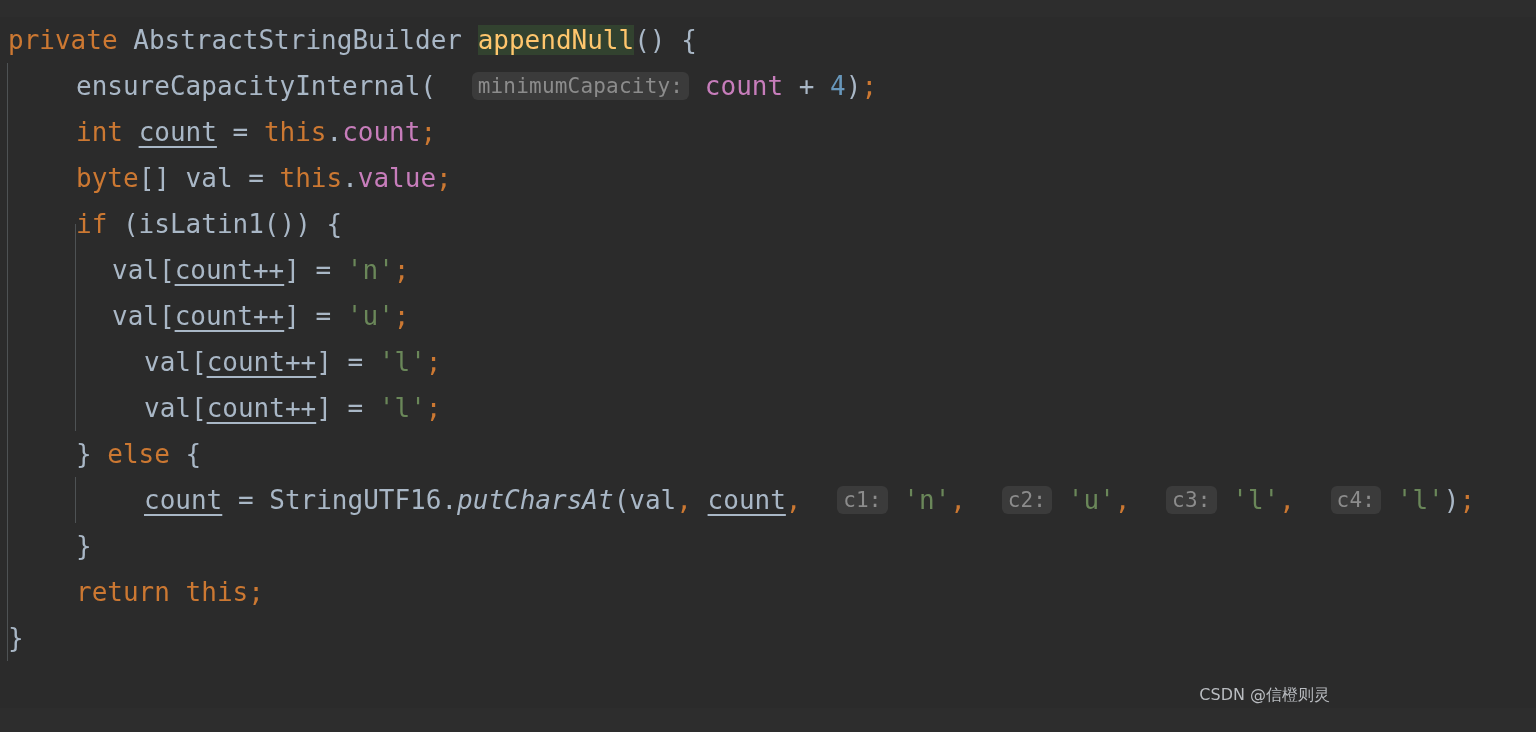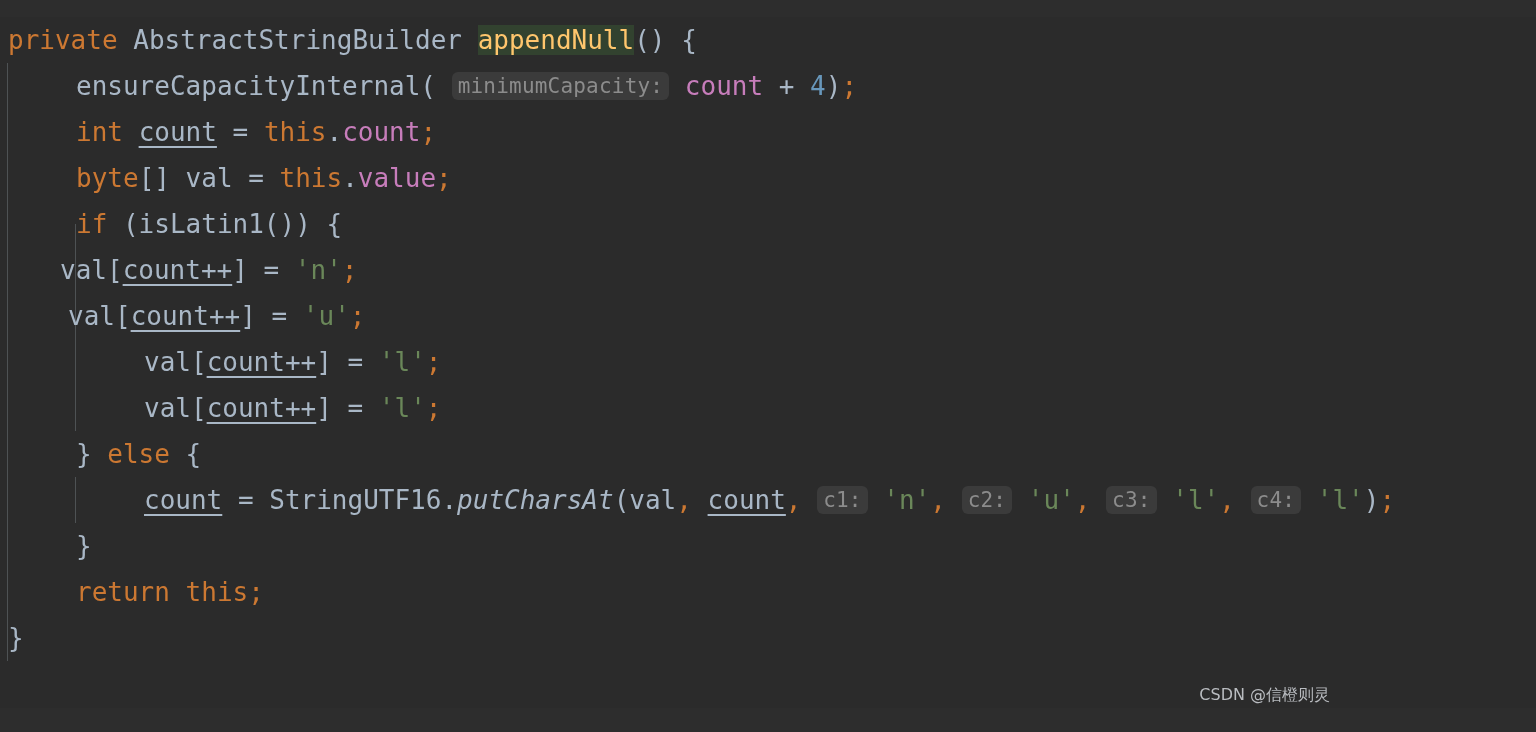--- a/index.html
+++ b/index.html
@@ -83,20 +83,21 @@
     background: #3b3b3b;
     color: #8c8c8c;
     border-radius: 6px;
     padding: 0 6px;
     font-size: 21px;
     line-height: 28px;
     vertical-align: middle;
     position: relative;
     top: -2px;
     letter-spacing: 0.2px;
+    margin-left: 20px;
   }
 
   .watermark {
     position: absolute;
     right: 14px;
     bottom: 26px;
     color: #b9bcc0;
     font-size: 16px;
     font-family: "DejaVu Sans", "Liberation Sans", sans-serif;
     white-space: nowrap;
@@ -112,22 +113,22 @@
   <div class="code-area" id="code-area">
 
   <div class="indent-guide" style="left: 7px; top: 46px; height: 598px;"></div>
       <div class="indent-guide" style="left: 75px; top: 207px; height: 207px;"></div>
       <div class="indent-guide" style="left: 75px; top: 460px; height: 46px;"></div>
       <div class="line" style="padding-left: 8px;"><span class="kw">private</span><span class="plain"> </span><span class="type">AbstractStringBuilder</span><span class="plain"> </span><span class="mname-hl">appendNull</span><span class="plain">() {</span></div>
       <div class="line" style="padding-left: 76px;"><span class="plain">ensureCapacityInternal(</span><span class="plain"> </span><span class="hint">minimumCapacity:</span><span class="plain"> </span><span class="field">count</span><span class="plain"> + </span><span class="num">4</span><span class="plain">)</span><span class="punct">;</span></div>
       <div class="line" style="padding-left: 76px;"><span class="kw">int</span><span class="plain"> </span><span class="local">count</span><span class="plain"> = </span><span class="kw">this</span><span class="plain">.</span><span class="field">count</span><span class="punct">;</span></div>
       <div class="line" style="padding-left: 76px;"><span class="kw">byte</span><span class="plain">[] </span><span class="plain">val</span><span class="plain"> = </span><span class="kw">this</span><span class="plain">.</span><span class="field">value</span><span class="punct">;</span></div>
       <div class="line" style="padding-left: 76px;"><span class="kw">if</span><span class="plain"> (isLatin1()) {</span></div>
-      <div class="line" style="padding-left: 60px;"><span class="plain">val[</span><span class="local">count++</span><span class="plain">] = </span><span class="str">'n'</span><span class="punct">;</span></div>
-      <div class="line" style="padding-left: 68px;"><span class="plain">val[</span><span class="local">count++</span><span class="plain">] = </span><span class="str">'u'</span><span class="punct">;</span></div>
+      <div class="line" style="padding-left: 112px;"><span class="plain">val[</span><span class="local">count++</span><span class="plain">] = </span><span class="str">'n'</span><span class="punct">;</span></div>
+      <div class="line" style="padding-left: 112px;"><span class="plain">val[</span><span class="local">count++</span><span class="plain">] = </span><span class="str">'u'</span><span class="punct">;</span></div>
       <div class="line" style="padding-left: 144px;"><span class="plain">val[</span><span class="local">count++</span><span class="plain">] = </span><span class="str">'l'</span><span class="punct">;</span></div>
       <div class="line" style="padding-left: 144px;"><span class="plain">val[</span><span class="local">count++</span><span class="plain">] = </span><span class="str">'l'</span><span class="punct">;</span></div>
       <div class="line" style="padding-left: 76px;"><span class="plain">} </span><span class="kw">else</span><span class="plain"> {</span></div>
       <div class="line" style="padding-left: 144px;"><span class="local">count</span><span class="plain"> = StringUTF16.</span><span class="static-m">putCharsAt</span><span class="plain">(val</span><span class="punct">,</span><span class="plain"> </span><span class="local">count</span><span class="punct">,</span><span class="plain"> </span><span class="hint">c1:</span><span class="plain"> </span><span class="str">'n'</span><span class="punct">,</span><span class="plain"> </span><span class="hint">c2:</span><span class="plain"> </span><span class="str">'u'</span><span class="punct">,</span><span class="plain"> </span><span class="hint">c3:</span><span class="plain"> </span><span class="str">'l'</span><span class="punct">,</span><span class="plain"> </span><span class="hint">c4:</span><span class="plain"> </span><span class="str">'l'</span><span class="plain">)</span><span class="punct">;</span></div>
       <div class="line" style="padding-left: 76px;"><span class="plain">}</span></div>
       <div class="line" style="padding-left: 76px;"><span class="kw">return</span><span class="plain"> </span><span class="kw">this</span><span class="punct">;</span></div>
       <div class="line" style="padding-left: 8px;"><span class="plain">}</span></div>
     </div>
 
   <div class="bottom-strip"></div>

